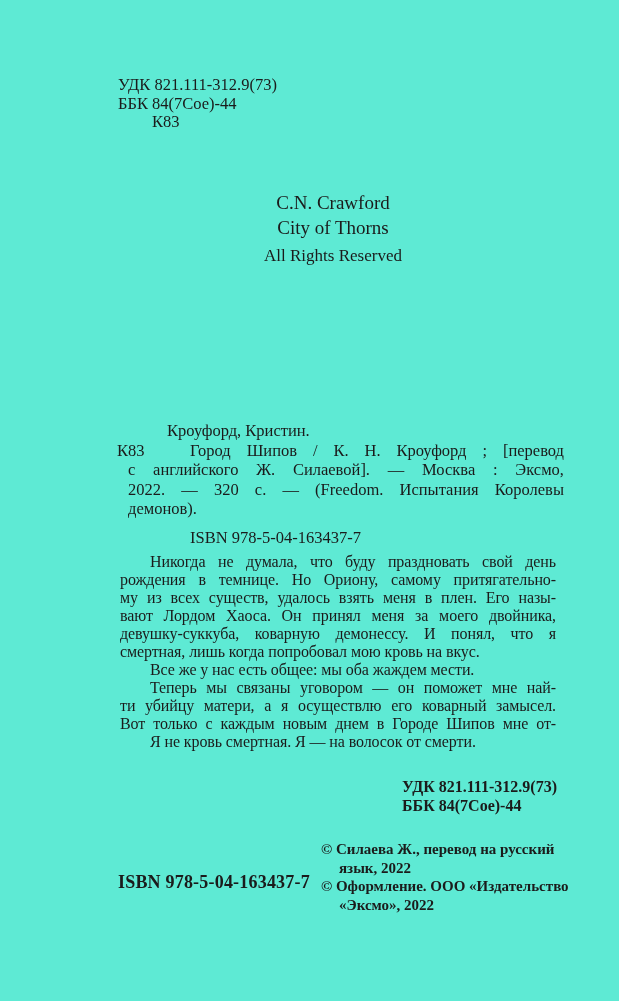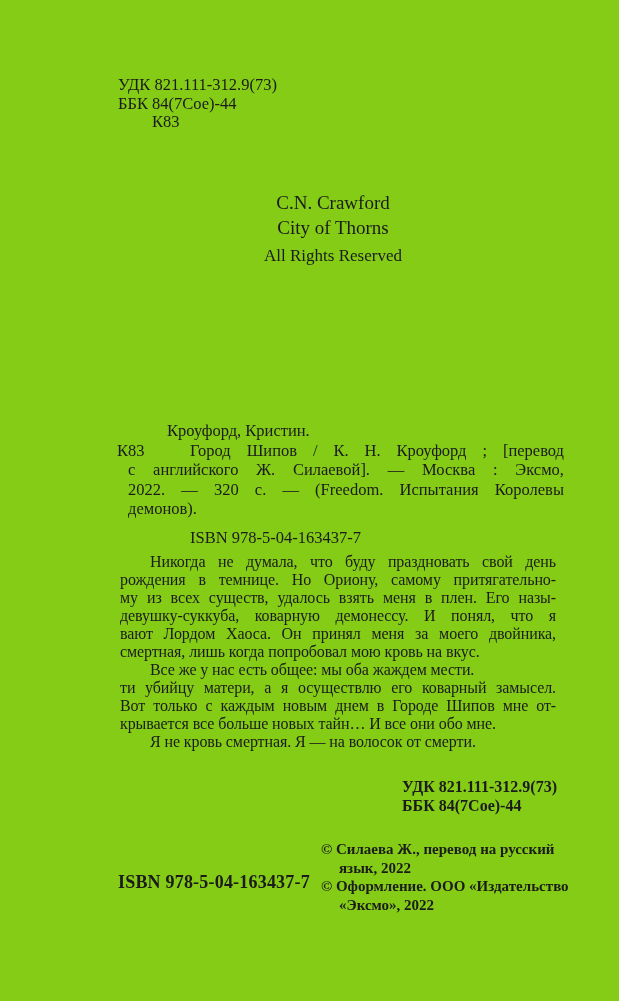--- a/index.html
+++ b/index.html
@@ -1,19 +1,19 @@
 <!DOCTYPE html>
 <html lang="ru"><head>
 <meta charset="utf-8">
 <style>
   html,body{margin:0;padding:0;background:#ffffff;}
   .page{
     position:relative;
     width:619px;height:1001px;
-    background:#84cc16;
+    background:#5eead4;
     color:#1b1b1b;
     font-family:"Liberation Serif","DejaVu Serif",serif;
     overflow:hidden;
   }
   .blk{position:absolute;}
 
   
   .top-class{left:118px;top:76px;font-size:16.5px;line-height:18.5px;}
   .top-class .k83{padding-left:34px;}
 
@@ -73,27 +73,27 @@
     <div class="jl">с английского Ж. Силаевой]. — Москва : Эксмо,</div>
     <div class="jl">2022. — 320 с. — (Freedom. Испытания Королевы</div>
     <div>демонов).</div>
     <div class="card-isbn">ISBN 978-5-04-163437-7</div>
   </div>
 
   <div class="blk annot">
     <div class="jl ind30">Никогда не думала, что буду праздновать свой день</div>
     <div class="jl">рождения в темнице. Но Ориону, самому притягательно-</div>
     <div class="jl">му из всех существ, удалось взять меня в плен. Его назы-</div>
+    <div class="jl">вают Лордом Хаоса. Он принял меня за моего двойника,</div>
     <div class="jl">девушку-суккуба, коварную демонессу. И понял, что я</div>
-    <div class="jl">вают Лордом Хаоса. Он принял меня за моего двойника,</div>
     <div>смертная, лишь когда попробовал мою кровь на вкус.</div>
     <div class="ind30">Все же у нас есть общее: мы оба жаждем мести.</div>
+    <div class="jl ind30">Теперь мы связаны уговором — он поможет мне най-</div>
     <div class="jl">ти убийцу матери, а я осуществлю его коварный замысел.</div>
     <div class="jl">Вот только с каждым новым днем в Городе Шипов мне от-</div>
-    <div>крывается все больше новых тайн… И все они обо мне.</div>
     <div class="ind30">Я не кровь смертная. Я — на волосок от смерти.</div>
   </div>
 
   <div class="blk class-bottom">
     <div>УДК 821.111-312.9(73)</div>
     <div>ББК 84(7Сое)-44</div>
   </div>
 
   <div class="blk copyr">
     <div>© Силаева Ж., перевод на русский</div>

